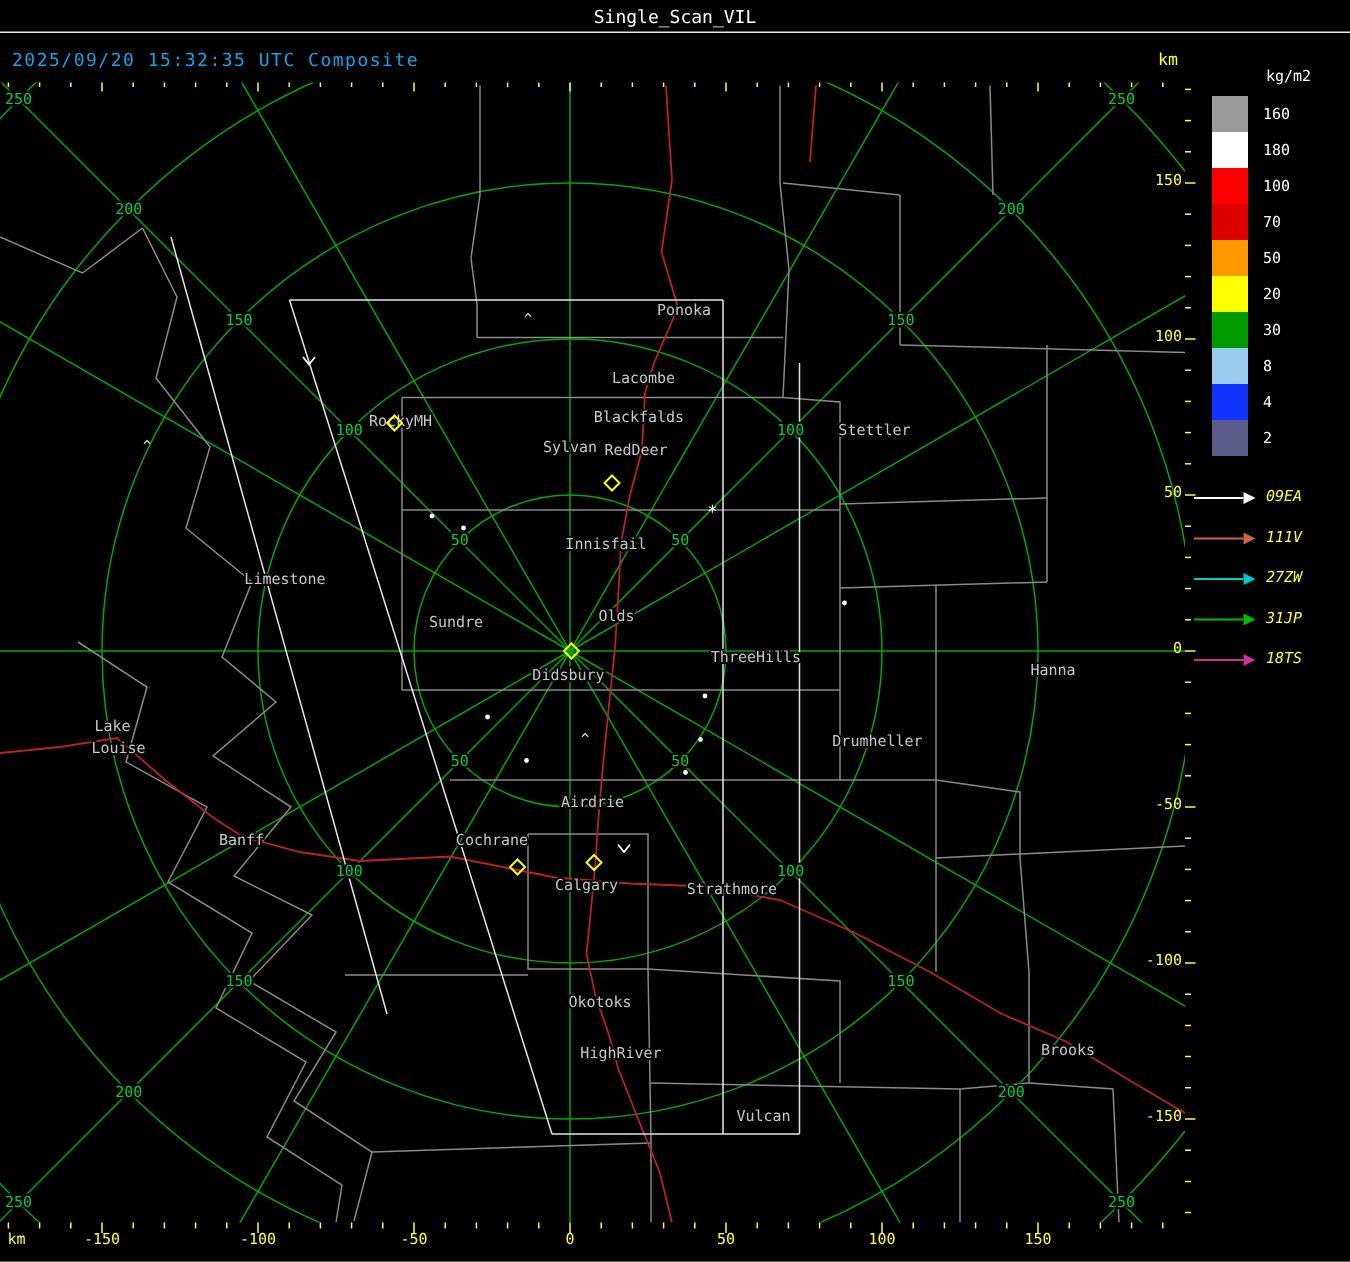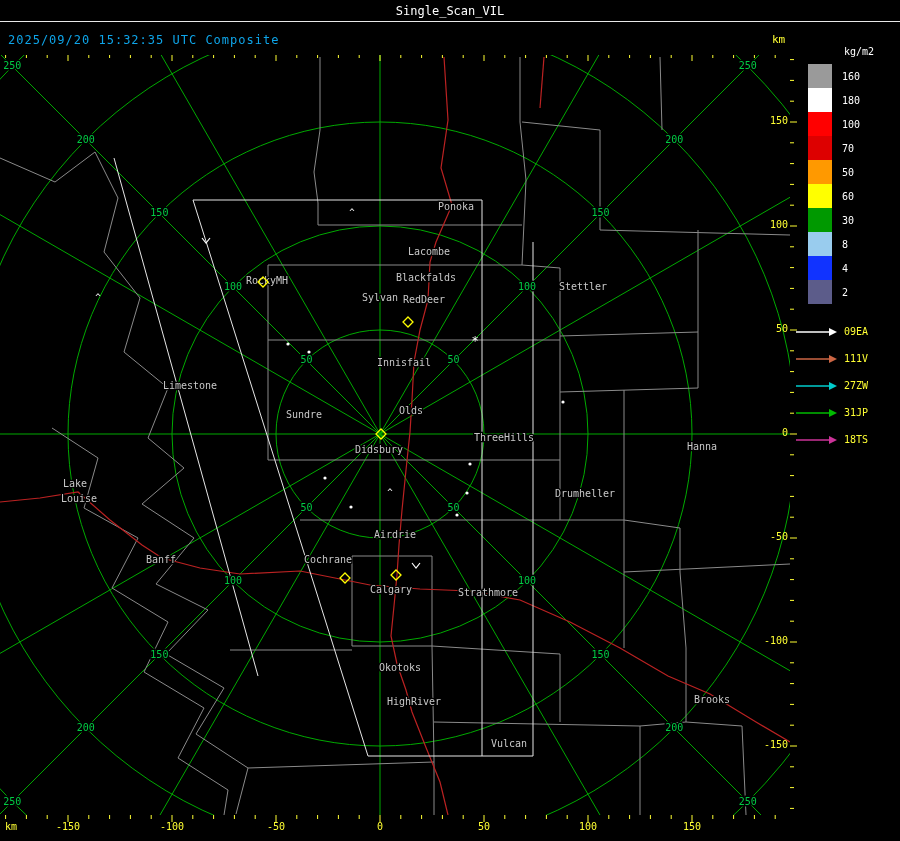--- a/index.html
+++ b/index.html
@@ -8,21 +8,21 @@
   .titlebar{position:absolute;left:0;top:0;width:900px;height:21px;border-bottom:1px solid #e8e8e8;
             color:#ffffff;font-size:12px;display:flex;align-items:center;justify-content:center;}
   .timestamp{position:absolute;left:8px;top:33px;color:#0ea5e9;font-size:12px;letter-spacing:1px;}
   .unit-top{position:absolute;left:772px;top:33px;color:#ffff33;font-size:11px;}
   #map-svg{position:absolute;left:0;top:0;}
   .cb-unit{position:absolute;left:824px;top:46px;color:#ffffff;font-size:10px;margin-left:20px;}
   #colorbar{position:absolute;left:808px;top:64px;}
   .cb-row{display:flex;align-items:center;height:24px;}
   .cb-swatch{width:24px;height:24px;flex:0 0 24px;}
   .cb-label{margin-left:10px;color:#ffffff;font-size:10px;}
-  #site-legend{position:absolute;left:796px;top:318px;}
+  #site-legend{position:absolute;left:796px;top:318px;font-style:italic;}
   .site-row{display:flex;align-items:center;height:27px;}
   .site-label{margin-left:6px;color:#ffff33;font-size:10px;}
   .ylab{position:absolute;left:748px;width:40px;text-align:right;color:#ffff33;font-size:10px;}
   .xlab{position:absolute;top:821px;width:44px;text-align:center;color:#ffff33;font-size:10px;}
   .unit-bottom{position:absolute;left:5px;top:821px;color:#ffff33;font-size:10px;}
 </style>
 </head>
 <body>
 
 <div id="app">
@@ -299,21 +299,21 @@
       <div class="cb-row">
         <div class="cb-swatch" style="background: rgb(221, 0, 0);"></div>
         <div class="cb-label">70</div>
       </div>
       <div class="cb-row">
         <div class="cb-swatch" style="background: rgb(255, 153, 0);"></div>
         <div class="cb-label">50</div>
       </div>
       <div class="cb-row">
         <div class="cb-swatch" style="background: rgb(255, 255, 0);"></div>
-        <div class="cb-label">60</div>
+        <div class="cb-label">20</div>
       </div>
       <div class="cb-row">
         <div class="cb-swatch" style="background: rgb(0, 153, 0);"></div>
         <div class="cb-label">30</div>
       </div>
       <div class="cb-row">
         <div class="cb-swatch" style="background: rgb(153, 204, 238);"></div>
         <div class="cb-label">8</div>
       </div>
       <div class="cb-row">

